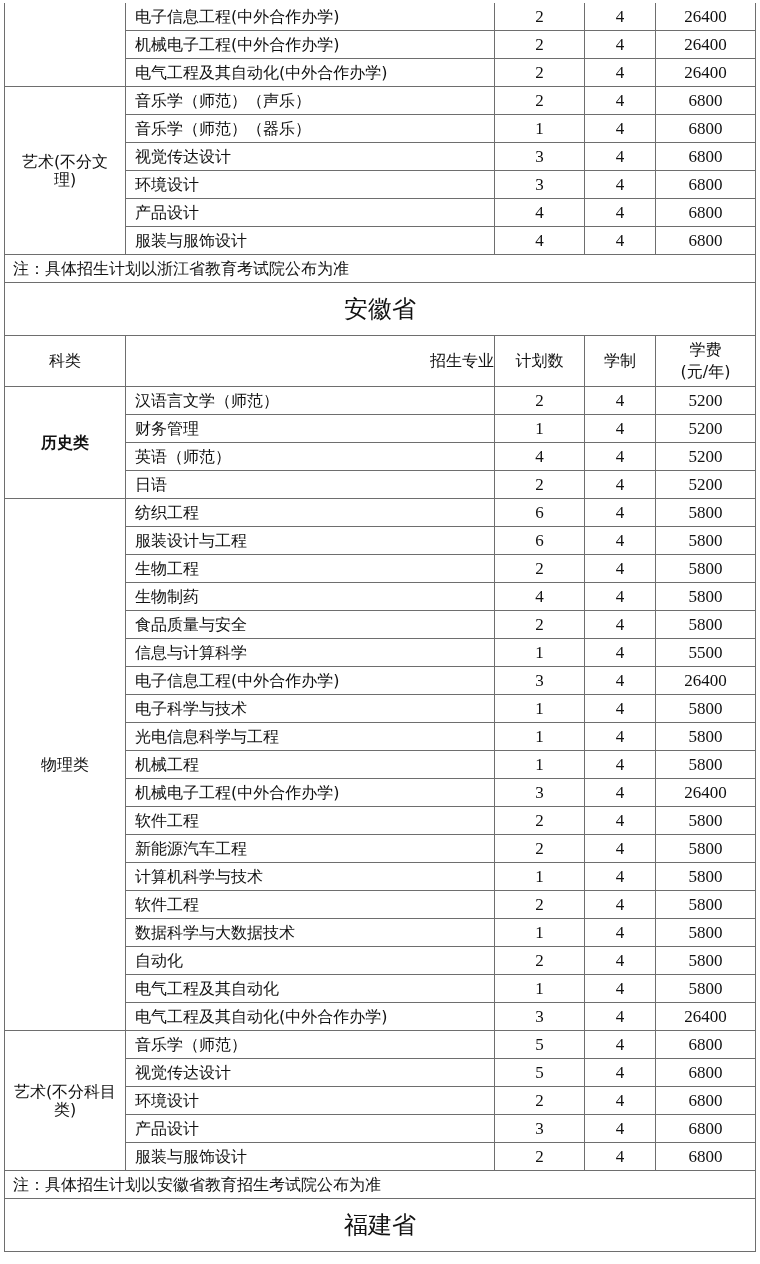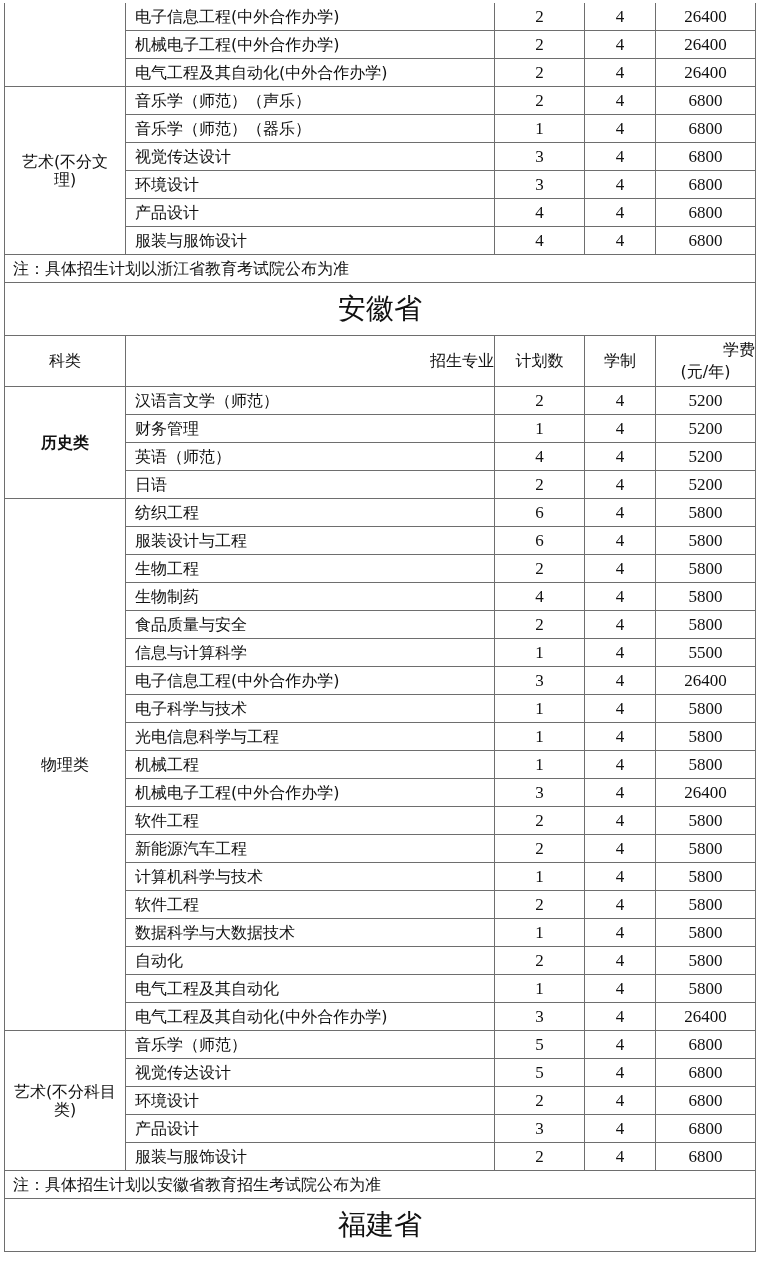--- a/index.html
+++ b/index.html
@@ -4,21 +4,21 @@
 <style>
   html, body { margin: 0; padding: 0; background: #ffffff; }
   body { width: 760px; height: 1264px; overflow: hidden; position: relative;
          font-family: "DejaVu Serif", "Liberation Serif", serif; color: #111; }
   table { border-collapse: collapse; position: absolute; left: 4px; table-layout: fixed; width: 751px; }
   td { border: 1px solid #6e6e6e; padding: 0; font-size: 16px; line-height: 18px; height: 27px; vertical-align: middle; }
   td.cat { text-align: center; }
   td.major { text-align: left; padding-left: 9px; white-space: nowrap; font-family: "DejaVu Sans", sans-serif; font-size: 16px; }
   td.num { text-align: center; font-family: "Liberation Serif", serif; font-size: 17px; }
   td.note { text-align: left; padding-left: 8px; font-family: Liberation Serif, serif; }
-  td.prov { text-align: center; font-size: 28px; height: 52px; font-family: "DejaVu Sans", sans-serif; font-weight: normal; }
+  td.prov { text-align: center; font-size: 24px; height: 52px; font-family: "DejaVu Sans", sans-serif; font-weight: normal; }
   td.hdr { text-align: center; font-family: "DejaVu Sans", sans-serif; height: 50px; }
   td.hdr.left { text-align: right; padding-left: 9px; }
   td.cat { font-family: "DejaVu Sans", sans-serif; }
   .top-cut td { border-top: none; }
 </style>
 </head>
 <body>
 
 <table style="top:3px;">
   <colgroup>
@@ -90,21 +90,21 @@
       </tr>
       <tr>
         <td class="prov" colspan="5">安徽省</td>
       </tr>
       <tr>
         <td class="hdr">科类</td>
         <td class="hdr left">招生专业</td>
         <td class="hdr">计划数</td>
         <td class="hdr">学制</td>
         <td class="hdr">
-          <div style="line-height: 22px; text-align: right;">学费</div>
+          <div style="line-height: 22px;">学费</div>
           <div style="line-height: 22px;">(元/年)</div>
         </td>
       </tr>
       <tr>
         <td class="cat" rowspan="4" style="padding: 0px 6px; font-weight: bold;">历史类</td>
         <td class="major">汉语言文学（师范）</td>
         <td class="num">2</td>
         <td class="num">4</td>
         <td class="num">5200</td>
       </tr>

